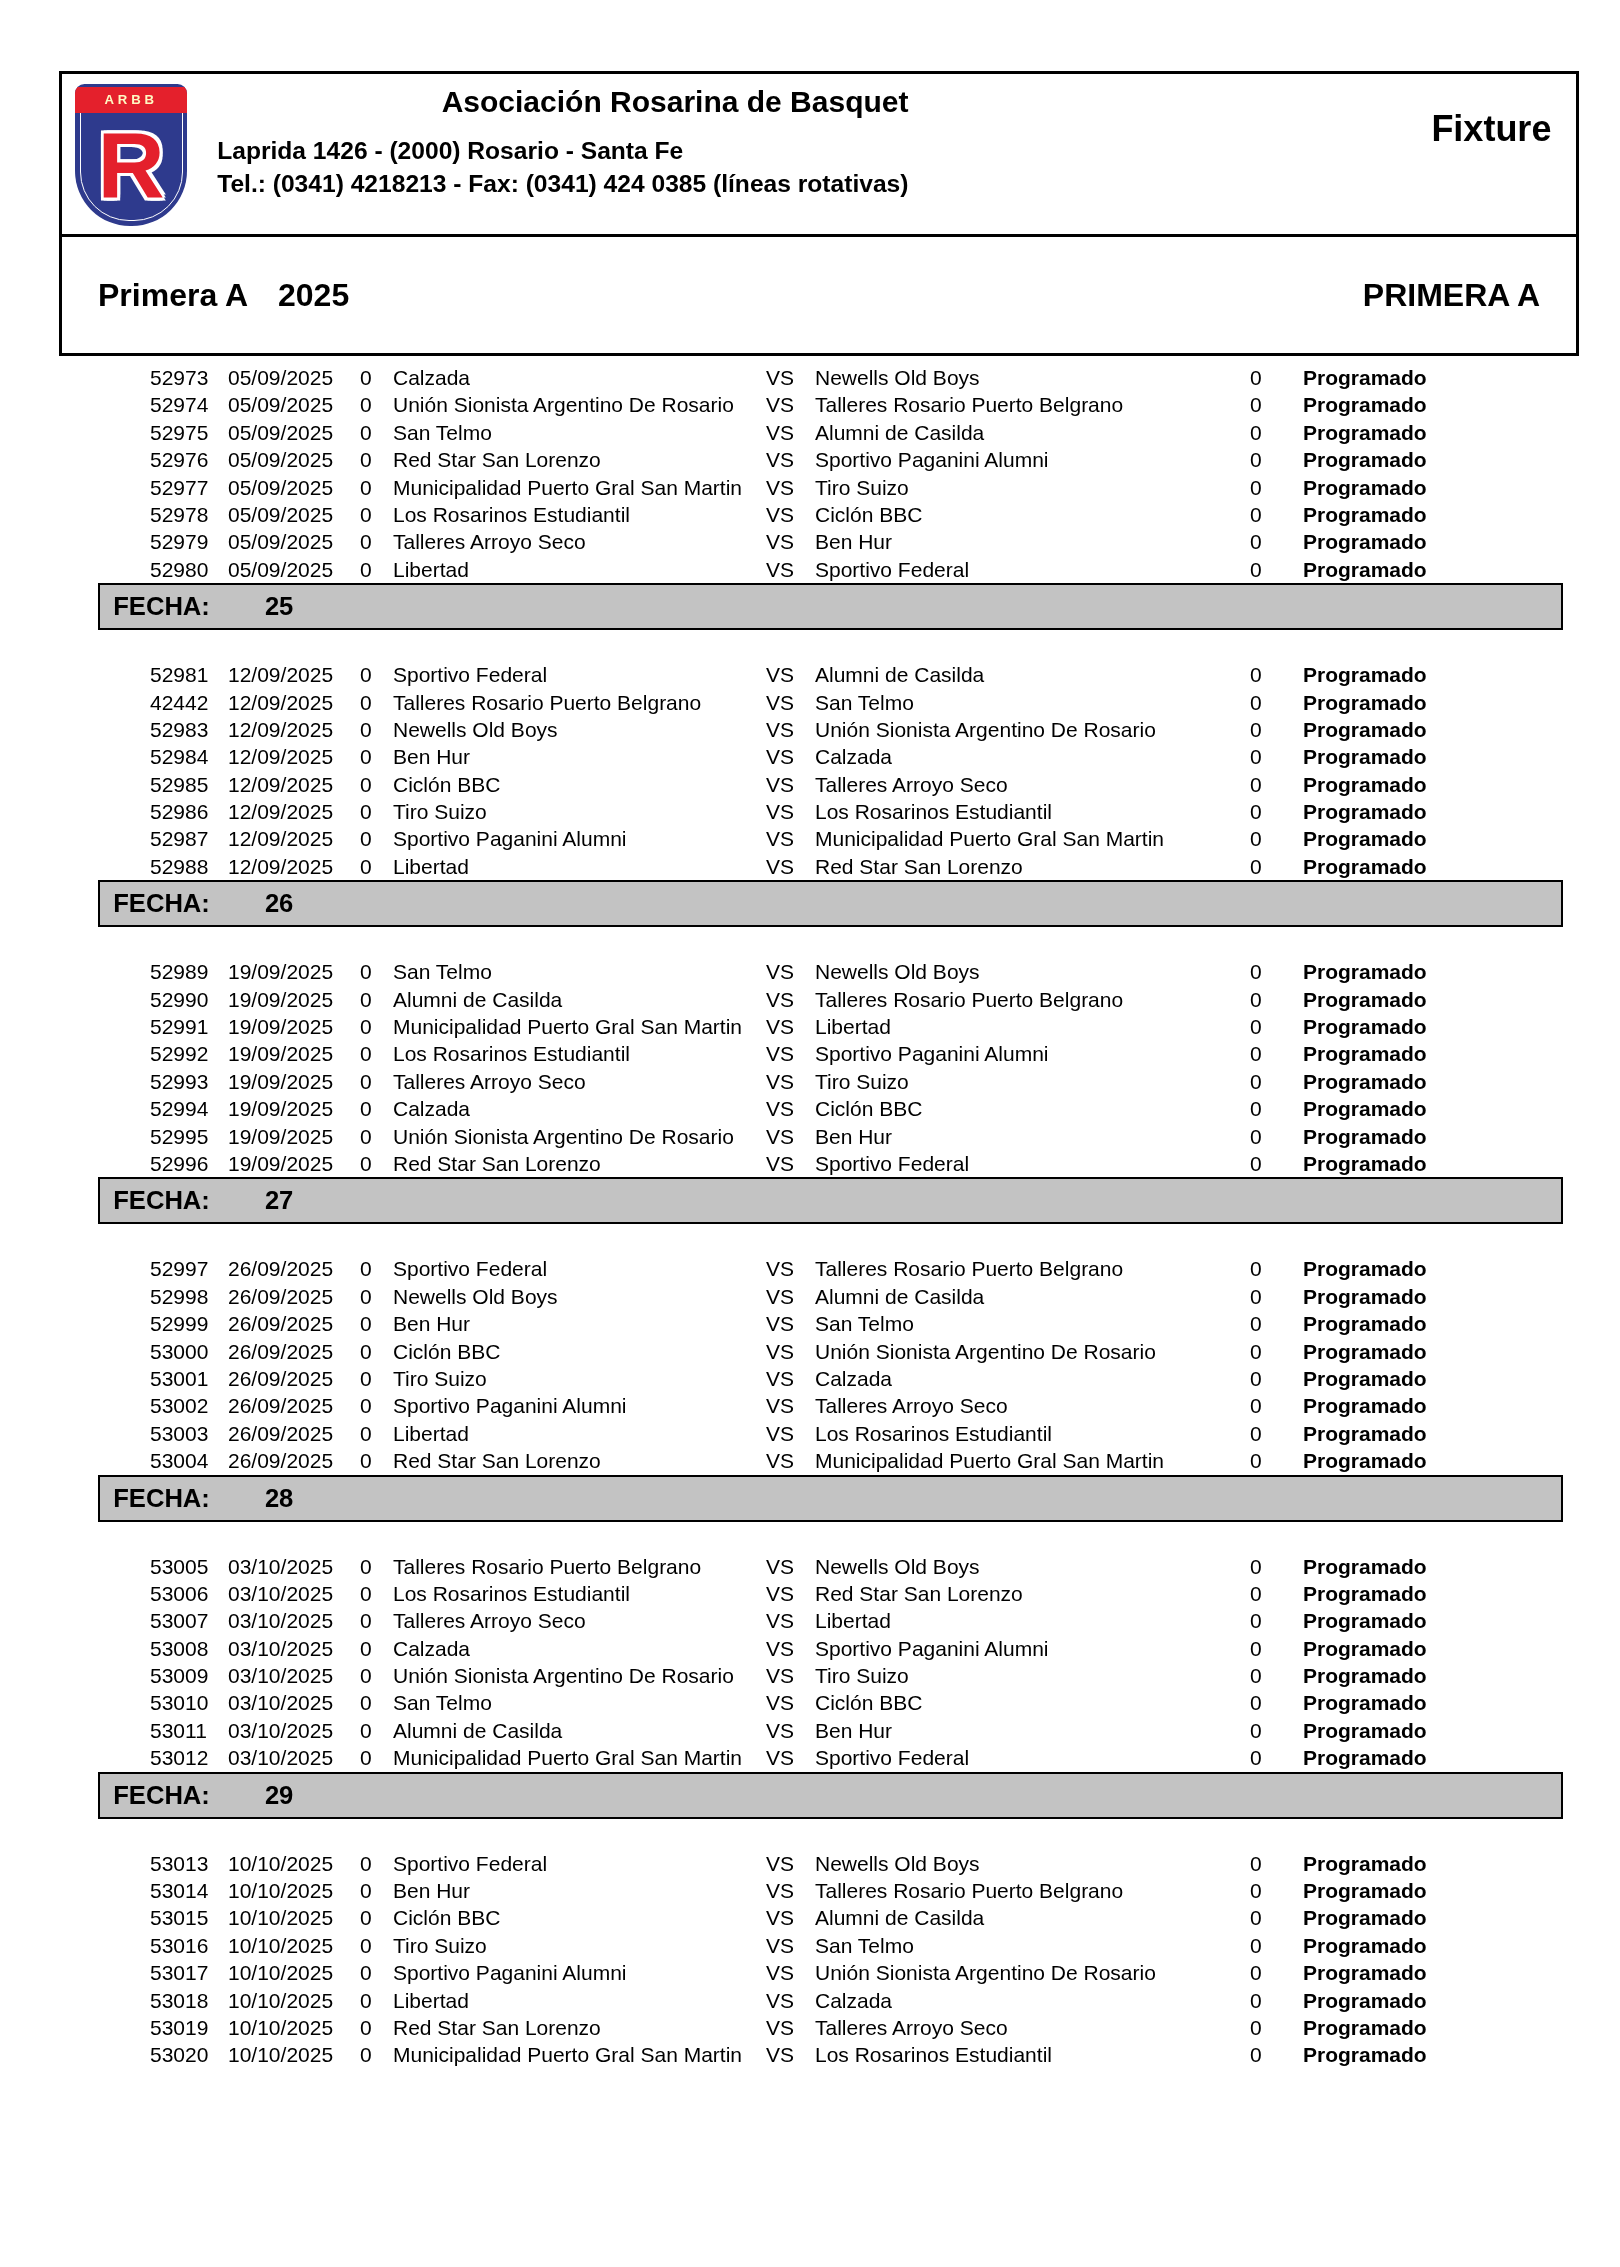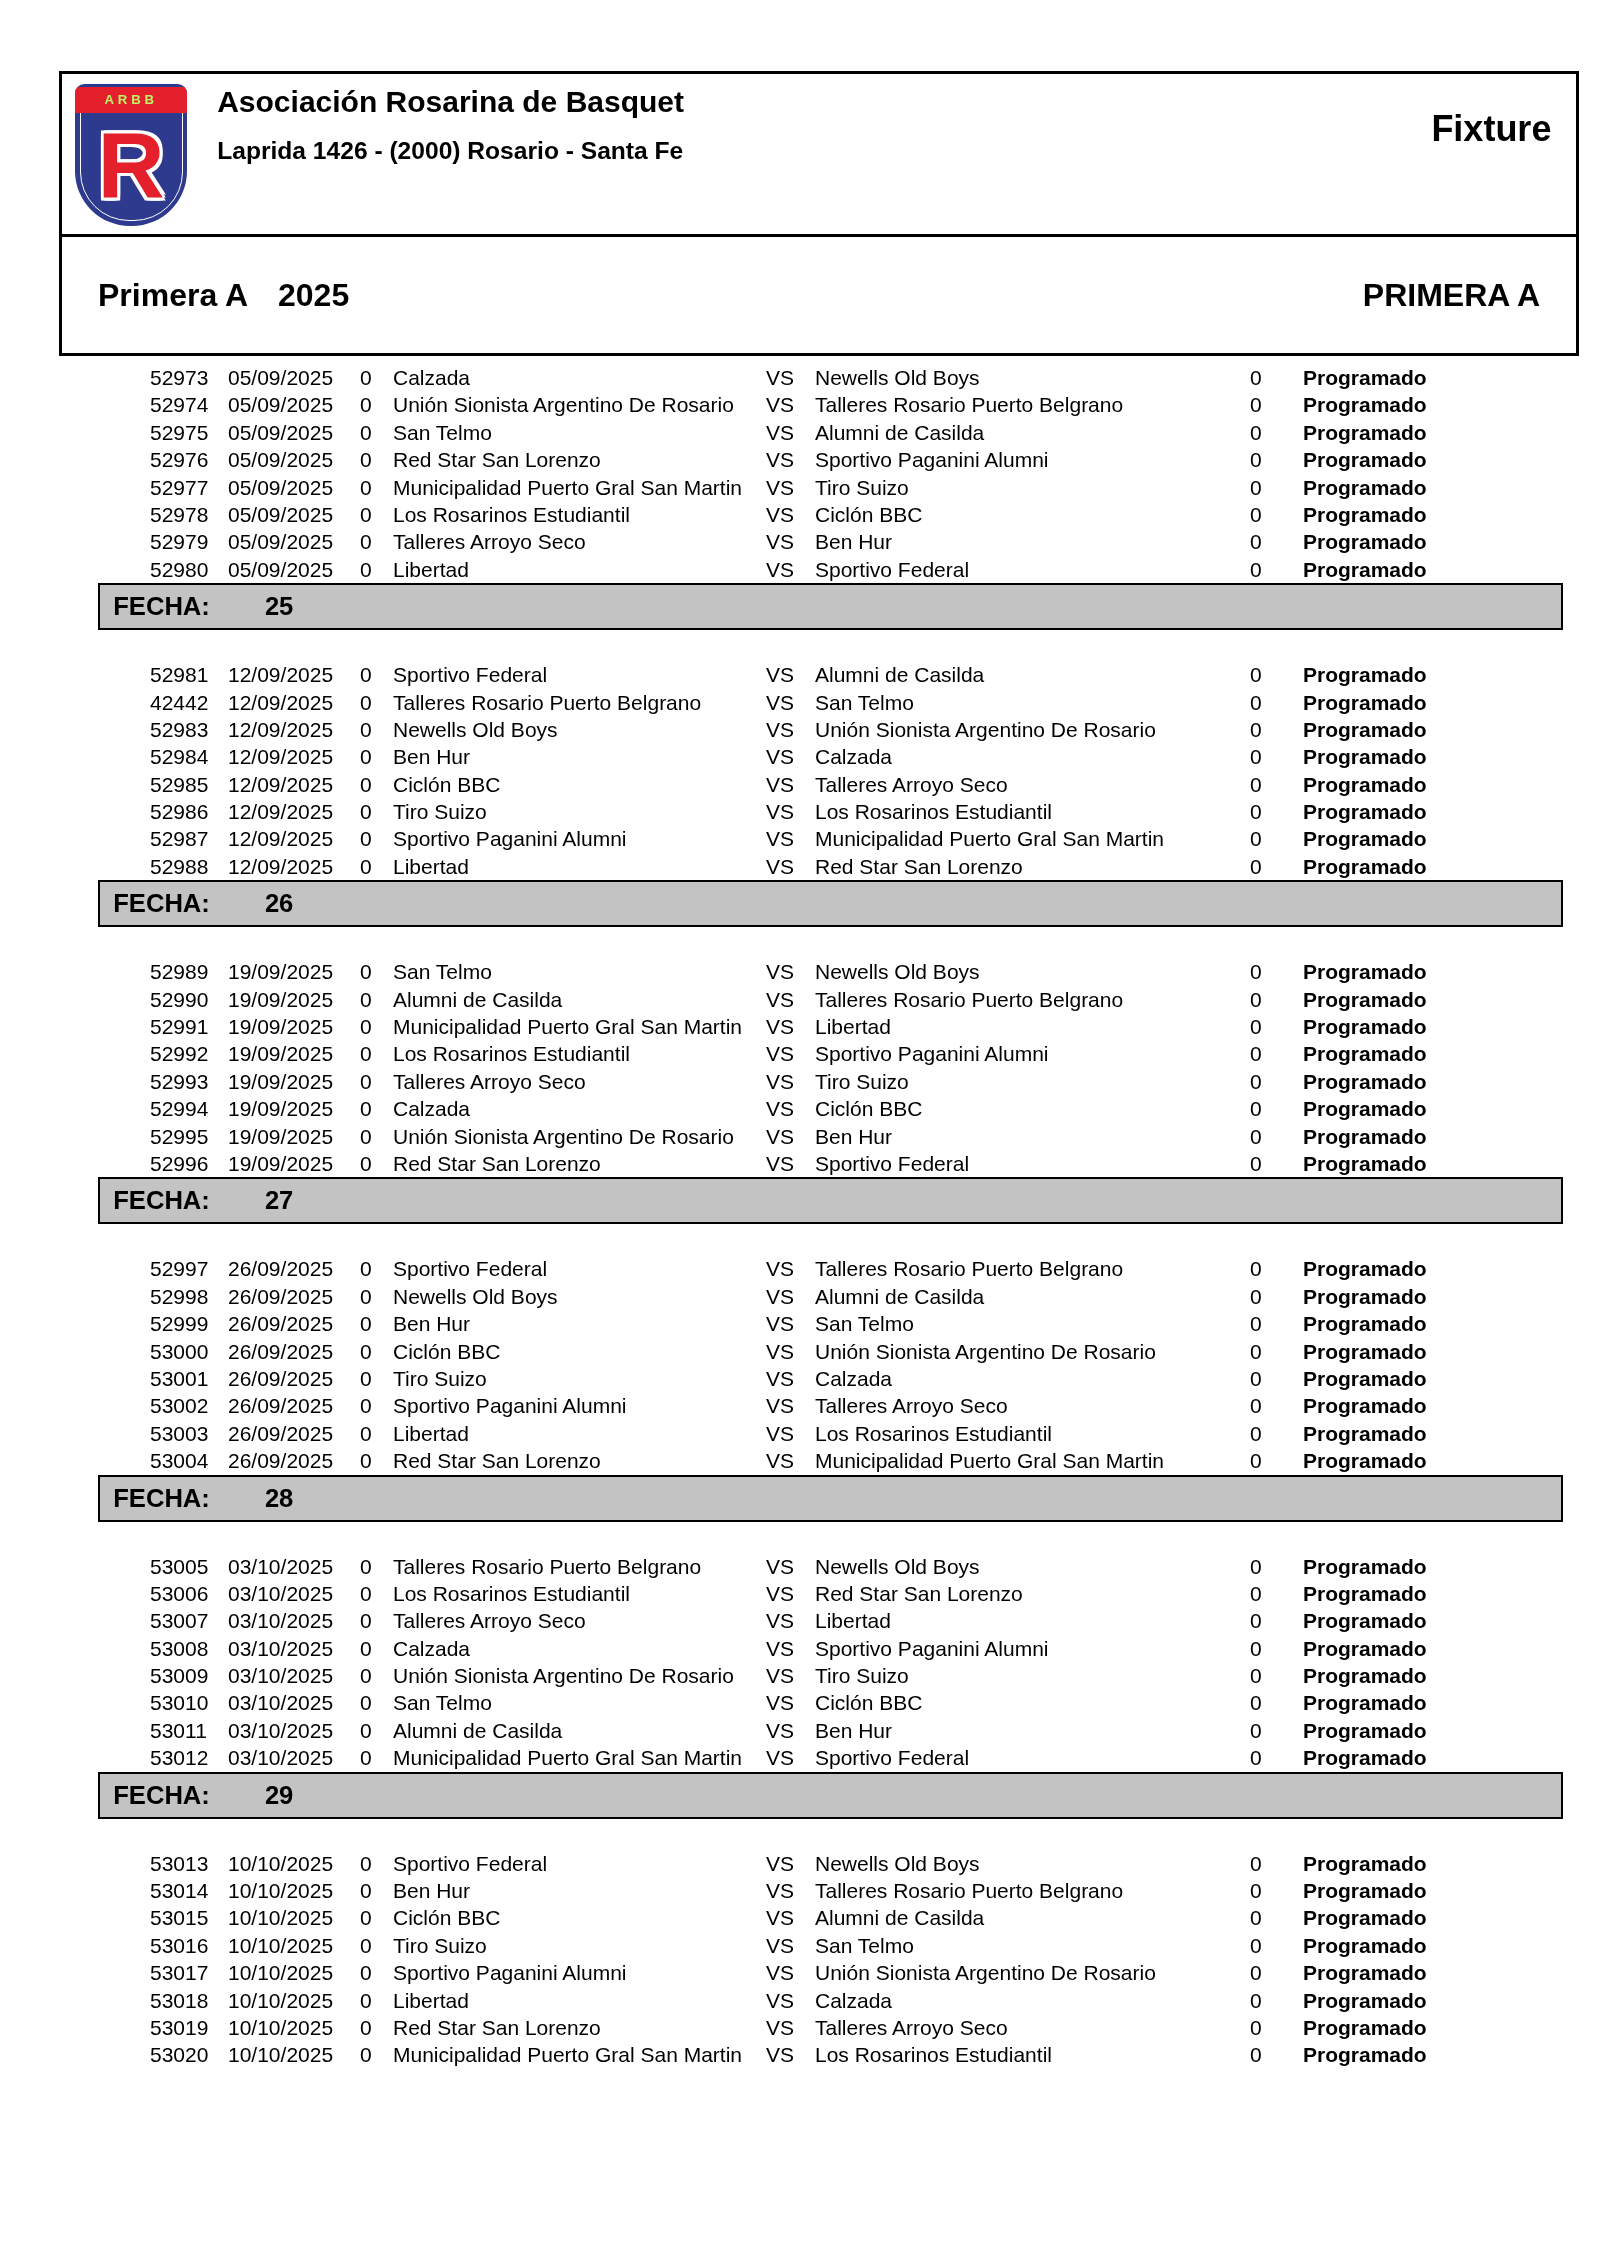--- a/index.html
+++ b/index.html
@@ -34,21 +34,21 @@
     border-radius:9.5px 9.5px 55px 55px; overflow:hidden;
   }
   .logo::after{
     content:""; position:absolute; inset:4.7px;
     border:1.9px solid #ffffff; border-radius:6.6px 6.6px 49px 49px;
     pointer-events:none;
   }
   .logo-band{
     position:absolute; top:3.8px; left:0; right:0; height:25.6px;
     background:var(--logo-red); z-index:2;
-    color:#bef264; font-weight:bold; font-size:13.2px; letter-spacing:3.8px;
+    color:#fef9c3; font-weight:bold; font-size:13.2px; letter-spacing:3.8px;
     text-align:center; line-height:25.6px;
   }
   .logo-letter{
     position:absolute; top:24.6px; left:0; right:0; bottom:1.9px;
     display:flex; align-items:center; justify-content:center;
     font-size:93px; font-weight:bold; color:var(--logo-red);
     text-shadow:2.8px 0 0 #fff,-2.8px 0 0 #fff,0 2.8px 0 #fff,0 -2.8px 0 #fff,
                 2.8px 2.8px 0 #fff,-2.8px -2.8px 0 #fff,2.8px -2.8px 0 #fff,-2.8px 2.8px 0 #fff;
   }
   .org-info{ margin-left:30px; margin-top:1.9px; }
@@ -94,20 +94,21 @@
 
   <div class="doc-box">
     <div class="doc-header">
       <div class="logo">
         <div class="logo-band">ARBB</div>
         <div class="logo-letter">R</div>
       </div>
       <div class="org-info">
         <div class="org-name">Asociación Rosarina de Basquet</div>
         <div class="org-line">Laprida 1426 - (2000) Rosario - Santa Fe</div>
+        <div class="org-line">Tel.: (0341) 4218213 - Fax: (0341) 424 0385 (líneas rotativas)</div>
       </div>
       <div class="doc-type">Fixture</div>
     </div>
     <div class="doc-title">
       <span>Primera A</span>
       <span class="title-year">2025</span>
       <span class="title-right">PRIMERA A</span>
     </div>
   </div>
 

